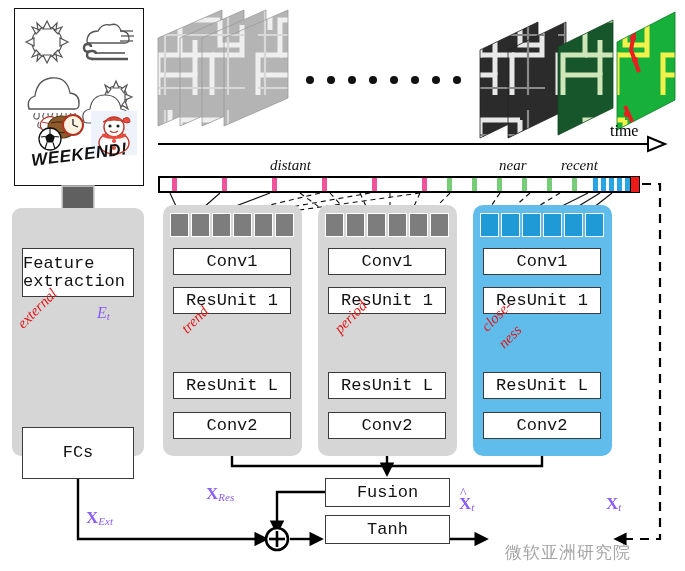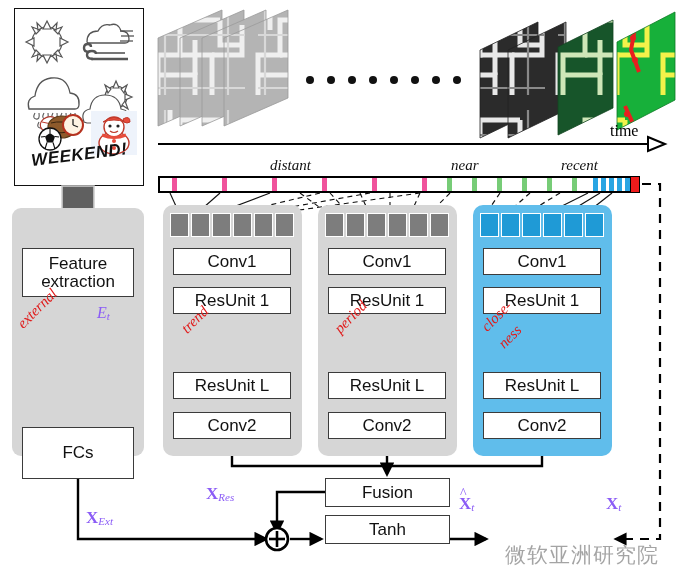--- a/index.html
+++ b/index.html
@@ -15,22 +15,22 @@
            font-family:"Liberation Sans",sans-serif;font-weight:bold;font-style:italic;
            font-size:17px;letter-spacing:.5px;color:#111;text-align:center;
            transform:rotate(-7deg);}
 
   
   
   #left-panel{left:12px;top:208px;width:132px;height:248px;background:#d6d6d6;border-radius:9px;}
 
   .nodebox{position:absolute;background:#fff;border:1.4px solid #3b3b3b;
            display:flex;align-items:center;justify-content:center;
-           font-family:Liberation Sans, sans-serif;font-size:17px;line-height:1.05;
-           text-align:center;color:#111;box-sizing:border-box;}
+           font-family:Liberation Mono, monospace;font-size:17px;line-height:1.05;
+           color:#111;box-sizing:border-box;}
 
   #feat-box{left:22px;top:248px;width:112px;height:49px;flex-direction:column;}
   #fcs-box{left:22px;top:381px;width:112px;height:52px;margin-top:46px;}
 
   .redlabel{position:absolute;color:#e01b1b;font-style:italic;
             font-family:"Liberation Serif",serif;font-size:15px;white-space:nowrap;}
 
   
   #frames{left:150px;top:0px;width:535px;height:140px;}
 
@@ -59,21 +59,21 @@
   
   #fusion-box{left:325px;top:478px;width:125px;height:29px;}
   #tanh-box{left:325px;top:515px;width:125px;height:29px;}
   #loss-box{left:490px;top:515px;width:120px;height:29px;}
 
   .mathlabel{position:absolute;font-family:"Liberation Serif",serif;font-size:16px;color:#8b5cf6;white-space:nowrap;}
   .mathlabel b{font-family:"Liberation Serif",serif;font-weight:bold;font-size:17px;}
   .mathlabel .sub{font-size:11px;font-style:italic;vertical-align:-2px;}
 
   #watermark{left:505px;top:541px;width:175px;height:24px;
-             font-family:Liberation Serif, serif;font-size:21px;
+             font-family:Liberation Serif, serif;font-size:17px;
              color:#6e6e6e;opacity:.62;letter-spacing:1px;}
 
   svg.overlay{position:absolute;left:0;top:0;width:685px;height:571px;pointer-events:none;}
 </style>
 </head>
 <body>
 
 <div id="root">
 
   <div id="ext-card" class="abs">
@@ -385,21 +385,21 @@
     <g>
       <circle cx="277" cy="539" r="11" fill="#fff" stroke="#000" stroke-width="2.6"></circle>
       <line x1="269" y1="539" x2="285" y2="539" stroke="#000" stroke-width="2.6"></line>
       <line x1="277" y1="531" x2="277" y2="547" stroke="#000" stroke-width="2.6"></line>
     </g>
   </svg>
 
   <div class="abs" style="left:610px;top:122px;font-size:16px;">time</div>
 
   <div class="seclabel" style="left:270px;top:157px;">distant</div>
-  <div class="seclabel" style="left:451px;top:157px;">near</div>
+  <div class="seclabel" style="left:499px;top:157px;">near</div>
   <div class="seclabel" style="left:561px;top:157px;">recent</div>
 
   <div id="tlbar" class="abs">
     <div class="tick" style="left:12px;background:#f0539c;"></div>
     <div class="tick" style="left:62px;background:#f0539c;"></div>
     <div class="tick" style="left:112px;background:#f0539c;"></div>
     <div class="tick" style="left:162px;background:#f0539c;"></div>
     <div class="tick" style="left:212px;background:#f0539c;"></div>
     <div class="tick" style="left:262px;background:#f0539c;"></div>
     <div class="tick" style="left:287px;background:#77cc77;"></div>

